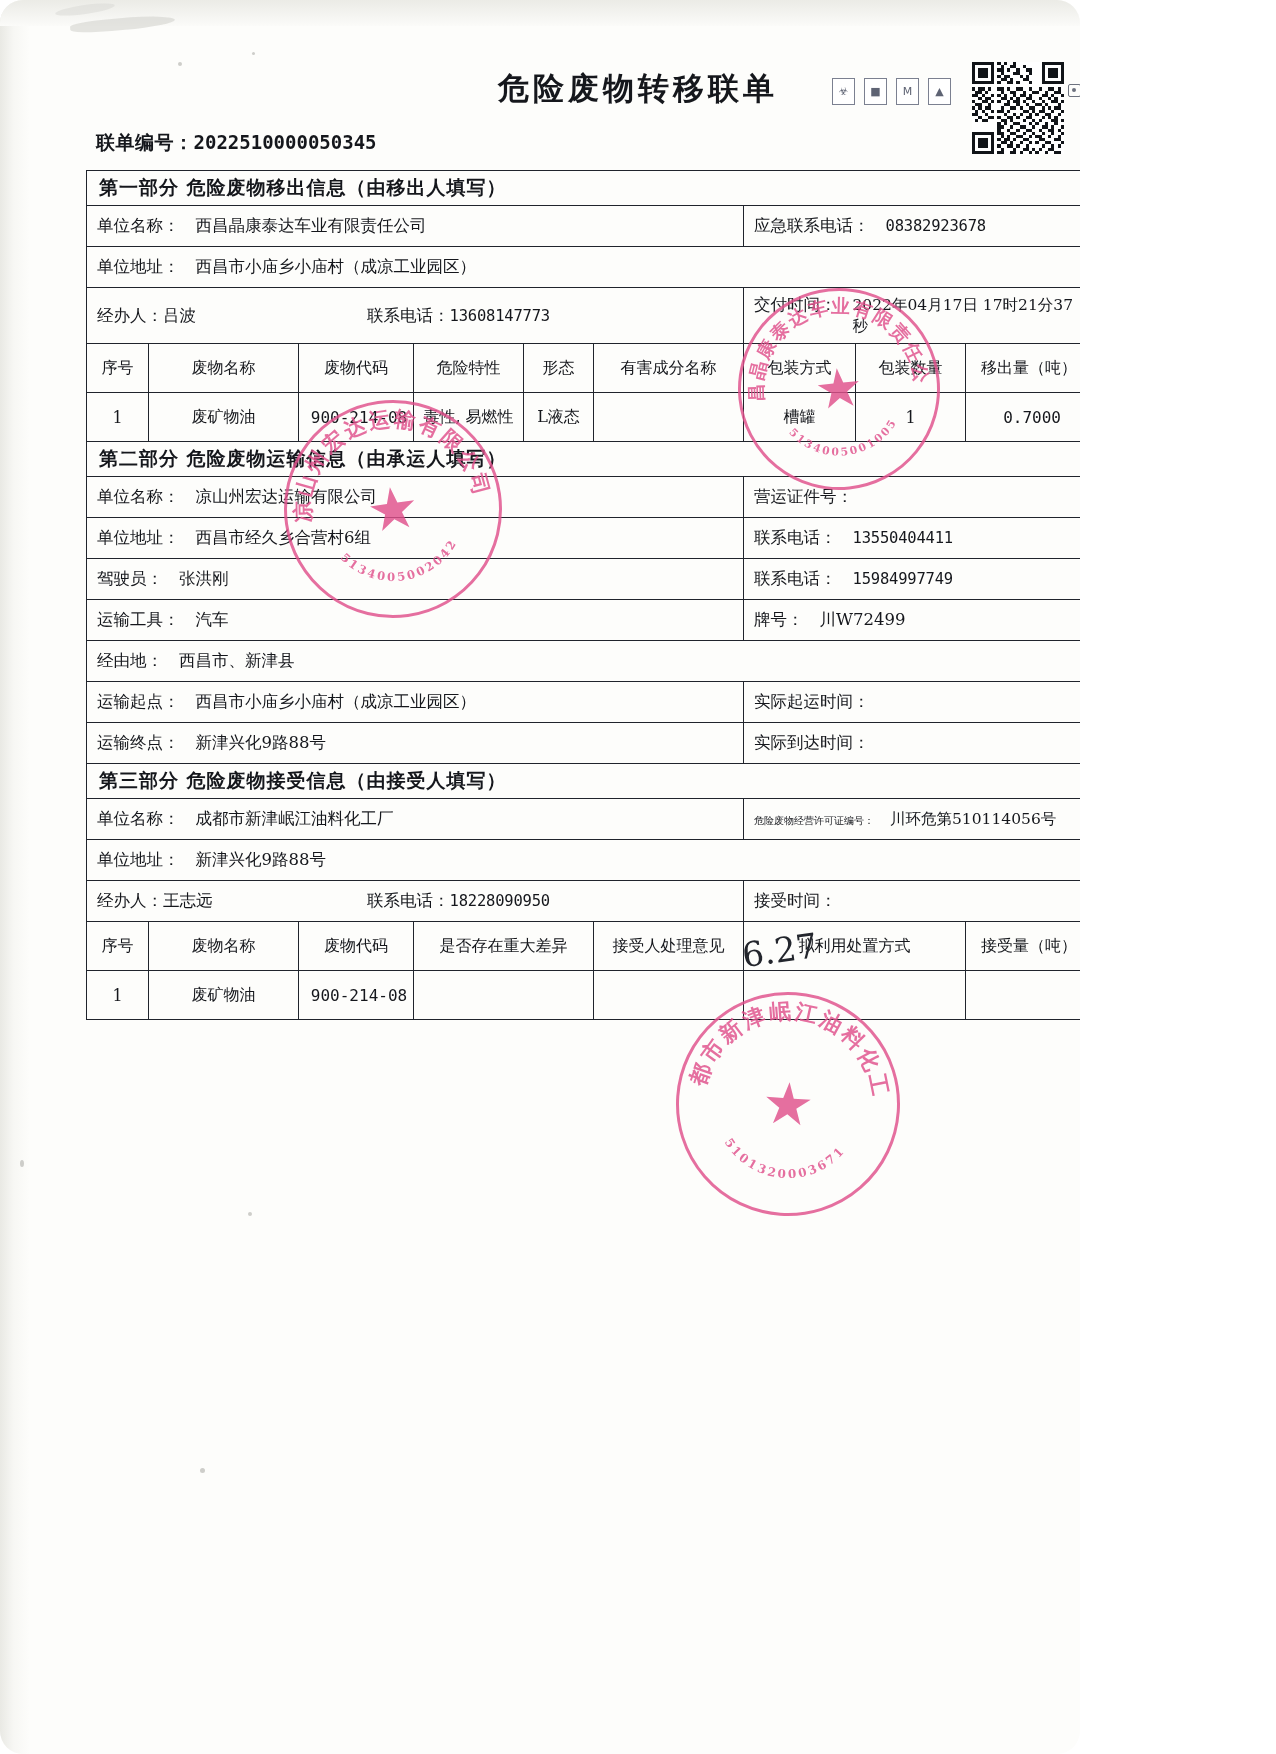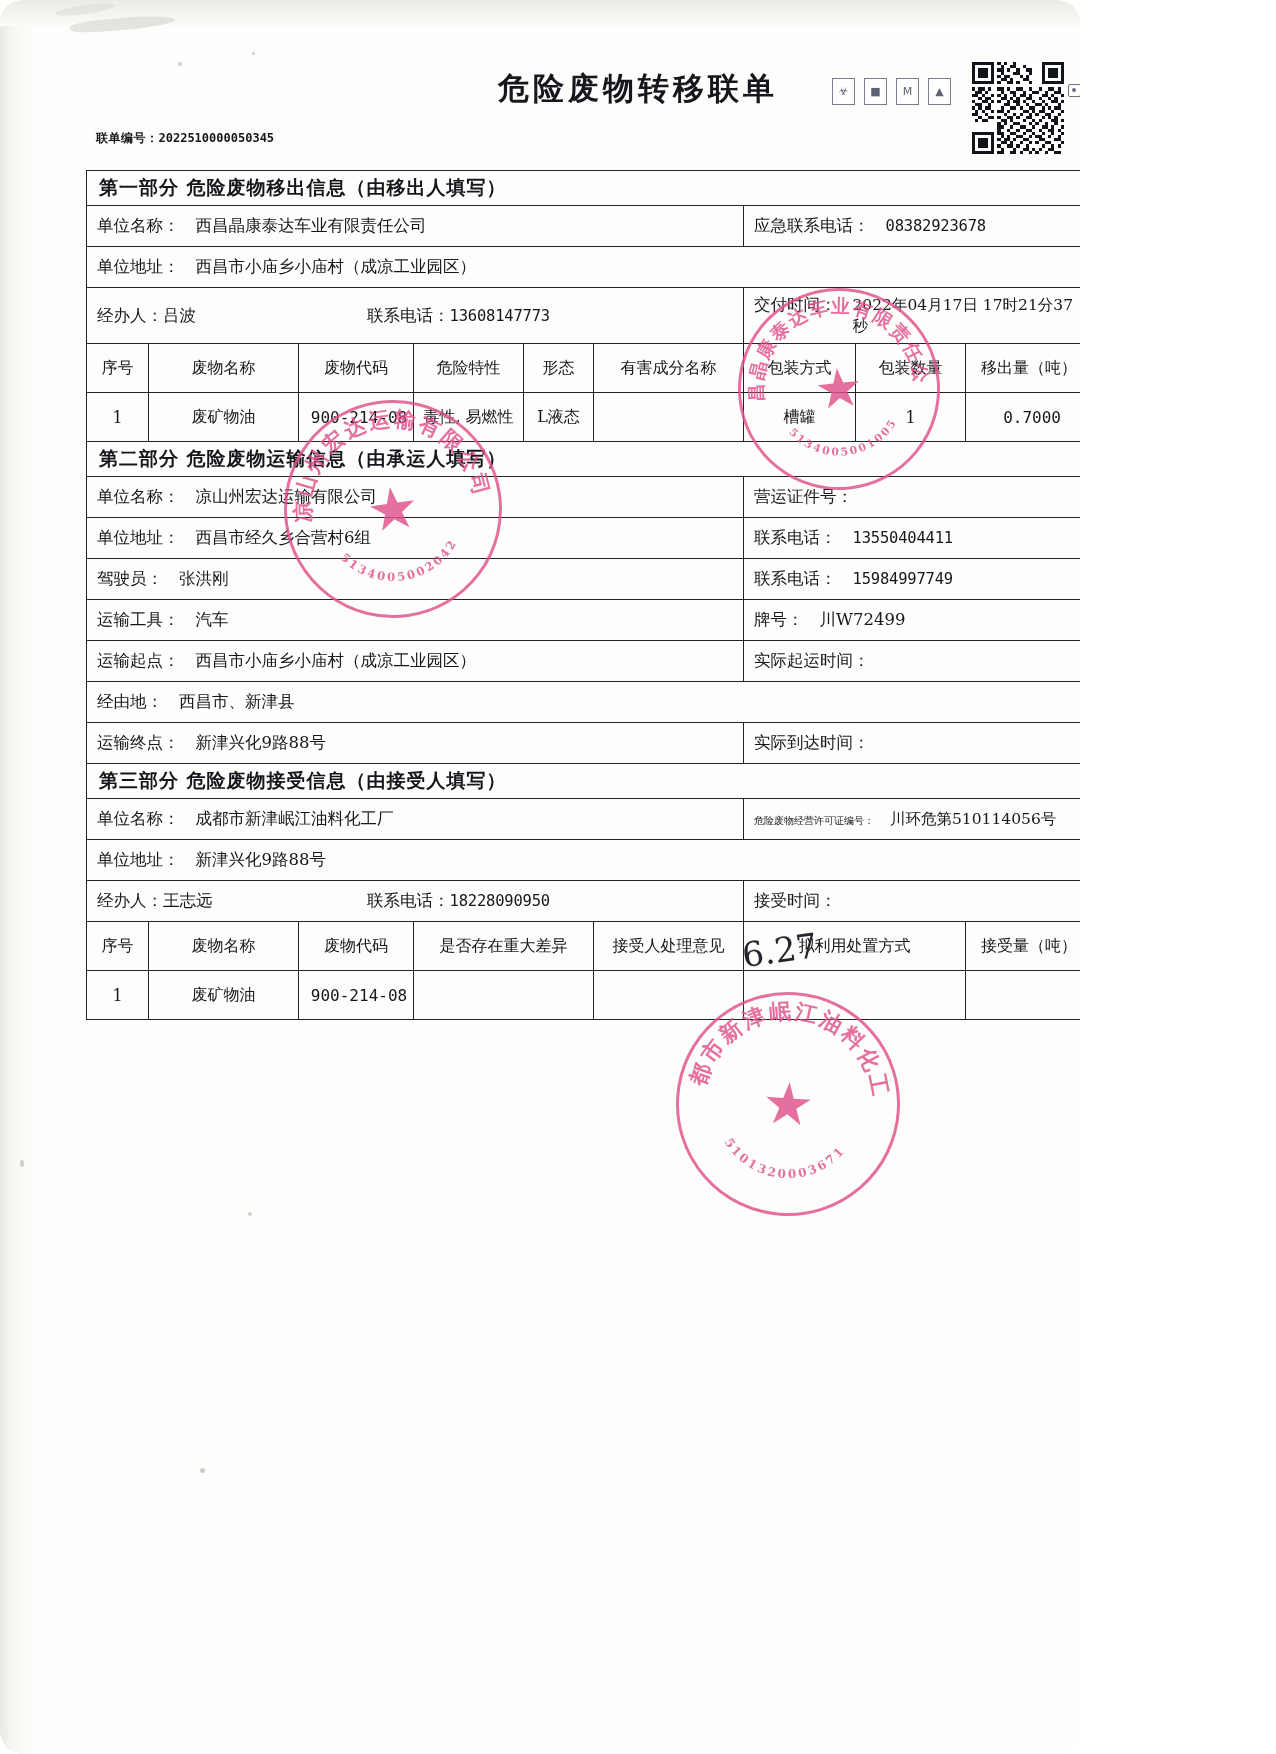--- a/index.html
+++ b/index.html
@@ -105,21 +105,21 @@
     left: 3px; top: 3px;
     width: 4px; height: 4px;
     background: #6d727f;
     border-radius: 50%;
   }
 
   .serial {
     position: absolute;
     left: 96px; top: 130px;
     font-family: "DejaVu Serif", "Liberation Serif", serif;
-    font-size: 12px;
+    font-size: 19px;
     font-weight: 700;
     letter-spacing: .5px;
     color: #15171c;
   }
   .serial .num {
     font-family: "DejaVu Sans Mono", "Liberation Mono", monospace;
     font-weight: 700;
     letter-spacing: 0px;
   }
 
@@ -617,38 +617,38 @@
         </span>
       </td>
       <td colspan="3">
         <span class="cellflex">
           <span class="lbl">牌号：</span>
           <span class="val">川W72499</span>
         </span>
       </td>
     </tr>
     <tr>
+      <td colspan="9">
+        <span class="cellflex">
+          <span class="lbl">经由地：</span>
+          <span class="val">西昌市、新津县</span>
+        </span>
+      </td>
+    </tr>
+    <tr>
       <td colspan="6">
         <span class="cellflex">
           <span class="lbl">运输起点：</span>
           <span class="val">西昌市小庙乡小庙村（成凉工业园区）</span>
         </span>
       </td>
       <td colspan="3">
         <span class="cellflex">
           <span class="lbl">实际起运时间：</span>
           <span class="val"></span>
-        </span>
-      </td>
-    </tr>
-    <tr>
-      <td colspan="9">
-        <span class="cellflex">
-          <span class="lbl">经由地：</span>
-          <span class="val">西昌市、新津县</span>
         </span>
       </td>
     </tr>
     <tr>
       <td colspan="6">
         <span class="cellflex">
           <span class="lbl">运输终点：</span>
           <span class="val">新津兴化9路88号</span>
         </span>
       </td>

